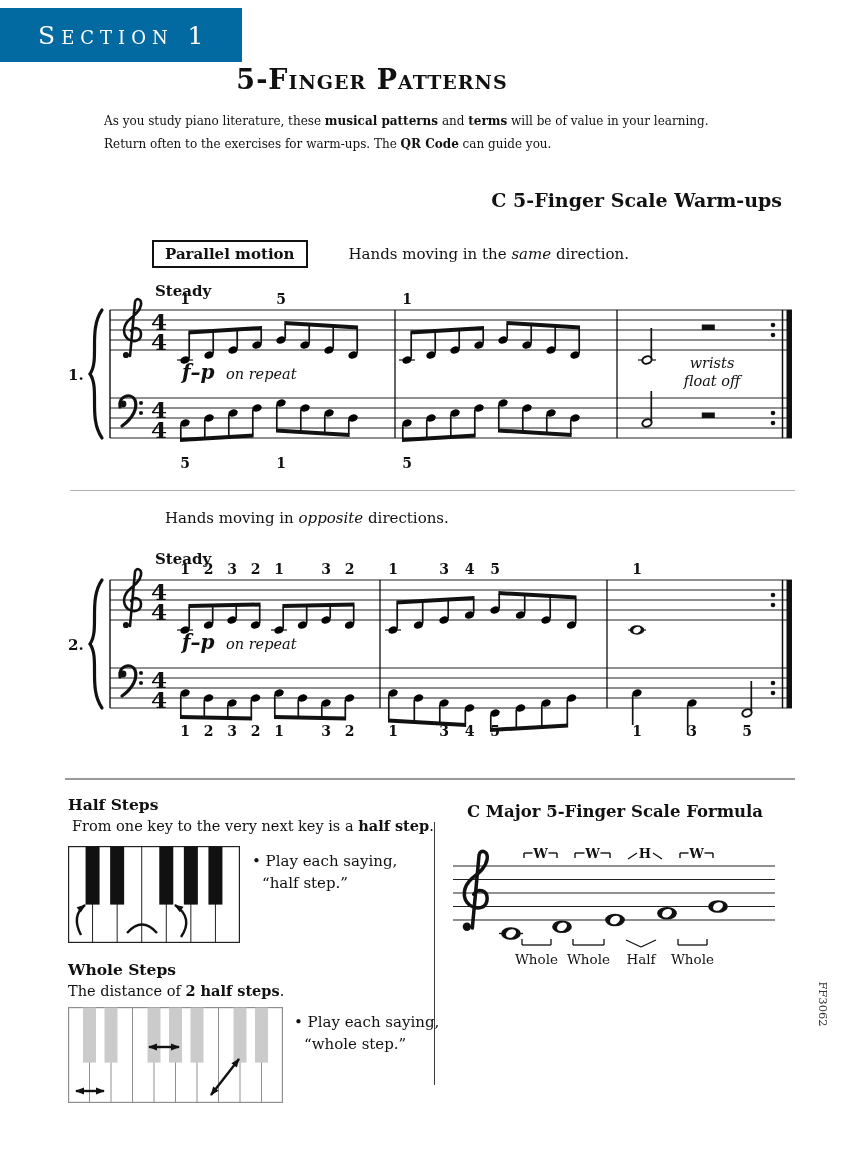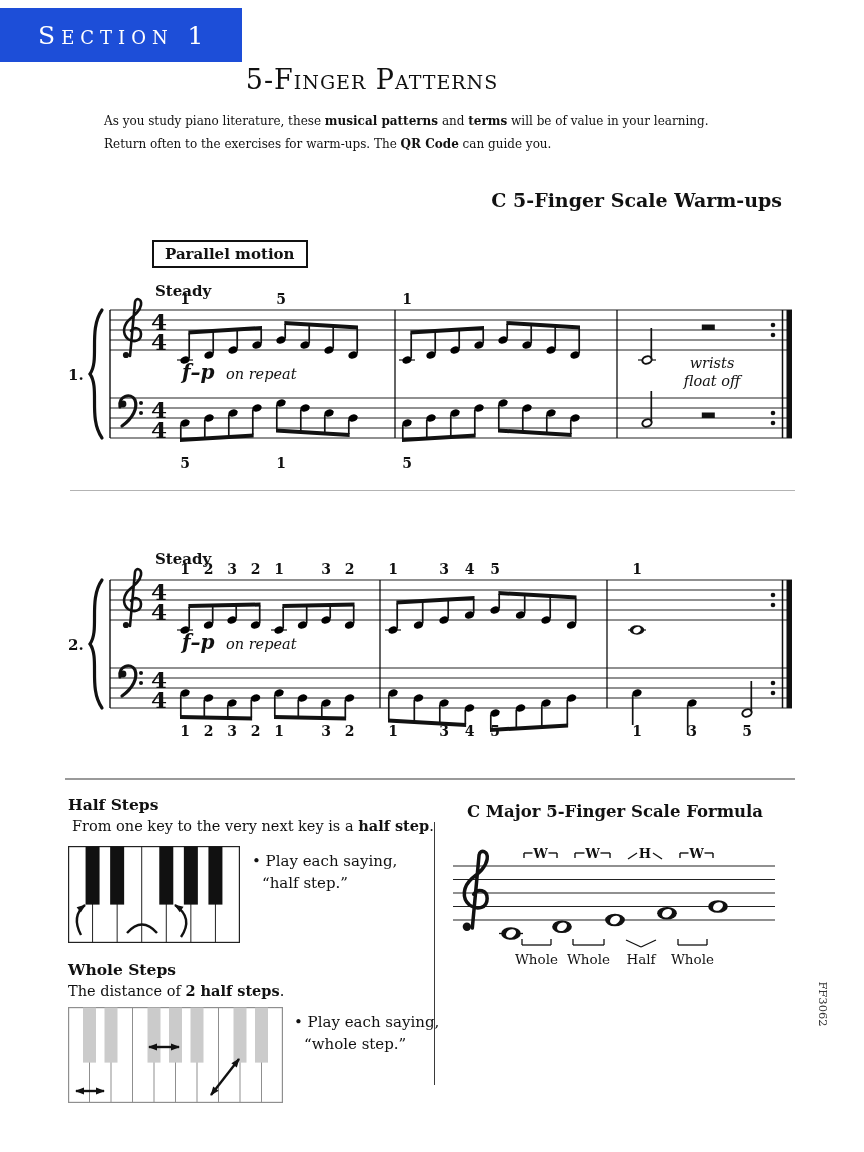--- a/index.html
+++ b/index.html
@@ -1,23 +1,23 @@
 <!DOCTYPE html>
 <html><head>
 <meta charset="utf-8">
 <style>
   * { margin:0; padding:0; box-sizing:border-box; }
   html,body { width:864px; height:1152px; }
   body { position:relative; background:#fff; color:#111;
          font-family:"DejaVu Serif", serif; overflow:hidden; }
   .abs { position:absolute; }
-  .banner { left:0; top:8px; width:242px; height:54px; background:#1d4ed8;
+  .banner { left:0; top:8px; width:242px; height:54px; background:#0369a1;
             display:flex; align-items:center; padding-left:38px; }
   .banner-label { color:#fff; font-variant:small-caps; font-size:25px; letter-spacing:6px; }
-  .page-title { left:0; top:64px; width:744px; text-align:center; font-weight:normal;
+  .page-title { left:0; top:64px; width:744px; text-align:center; font-weight:bold;
                 font-variant:small-caps; font-size:27px; letter-spacing:1px; }
   .intro { left:104px; top:110px; width:690px; font-size:12px; line-height:23px; }
   .intro div { white-space:nowrap; }
   .b { font-weight:bold; }
   .i { font-style:italic; }
   .warmups { right:82px; top:189px; font-size:19px; font-weight:bold; }
   .motion-row { display:flex; align-items:center;gap:28px; }
   .motion-row1 { left:152px; top:240px; }
   .motion-row2 { left:152px; top:509px; }
   .motion-box { border:2px solid #111; padding:3px 11px; font-weight:bold; font-size:15px; white-space:nowrap; }
@@ -49,20 +49,21 @@
 
 <div class="abs intro">
   <div><span>As you study piano literature, these </span><span class="b">musical patterns</span><span> and </span><span class="b">terms</span><span> will be of value in your learning.</span></div>
   <div><span>Return often to the exercises for warm-ups. The </span><span class="b">QR Code</span><span> can guide you.</span></div>
 </div>
 
 <div class="abs warmups">C 5-Finger Scale Warm-ups</div>
 
 <div class="abs motion-row motion-row1">
   <span class="motion-box">Parallel motion</span>
+  <span class="motion-caption"><span>Hands moving in the </span><span class="i">same</span><span> direction.</span></span>
 </div>
 
 <svg id="system1" class="abs" style="left:55px; top:276px;" width="745" height="202">
     <line x1="55" y1="34" x2="737" y2="34" stroke="#222" stroke-width="1.1"></line>
     <line x1="55" y1="44" x2="737" y2="44" stroke="#222" stroke-width="1.1"></line>
     <line x1="55" y1="54" x2="737" y2="54" stroke="#222" stroke-width="1.1"></line>
     <line x1="55" y1="64" x2="737" y2="64" stroke="#222" stroke-width="1.1"></line>
     <line x1="55" y1="74" x2="737" y2="74" stroke="#222" stroke-width="1.1"></line>
     <line x1="55" y1="122" x2="737" y2="122" stroke="#222" stroke-width="1.1"></line>
     <line x1="55" y1="132" x2="737" y2="132" stroke="#222" stroke-width="1.1"></line>
@@ -180,20 +181,21 @@
     <line x1="515.8" y1="143.5" x2="515.8" y2="158" stroke="#111" stroke-width="1.7"></line>
     <polygon points="443,156.5 516.5999999999999,161 516.5999999999999,157 443,152.5" fill="#111"></polygon>
     <ellipse cx="0" cy="0" rx="4.8" ry="3.6" transform="translate(592,147) rotate(-21)" fill="#fff" stroke="#111" stroke-width="2"></ellipse>
     <line x1="596.3" y1="145.5" x2="596.3" y2="115" stroke="#111" stroke-width="1.7"></line>
     <rect x="646.8" y="136.5" width="13" height="5.5" fill="#111"></rect>
   </svg>
 
 <div class="abs hr1"></div>
 
 <div class="abs motion-row motion-row2">
+  <span class="motion-caption"><span>Hands moving in </span><span class="i">opposite</span><span> directions.</span></span>
 </div>
 
 <svg id="system2" class="abs" style="left:55px; top:548px;" width="745" height="200">
     <line x1="55" y1="32" x2="737" y2="32" stroke="#222" stroke-width="1.1"></line>
     <line x1="55" y1="42" x2="737" y2="42" stroke="#222" stroke-width="1.1"></line>
     <line x1="55" y1="52" x2="737" y2="52" stroke="#222" stroke-width="1.1"></line>
     <line x1="55" y1="62" x2="737" y2="62" stroke="#222" stroke-width="1.1"></line>
     <line x1="55" y1="72" x2="737" y2="72" stroke="#222" stroke-width="1.1"></line>
     <line x1="55" y1="120" x2="737" y2="120" stroke="#222" stroke-width="1.1"></line>
     <line x1="55" y1="130" x2="737" y2="130" stroke="#222" stroke-width="1.1"></line>

